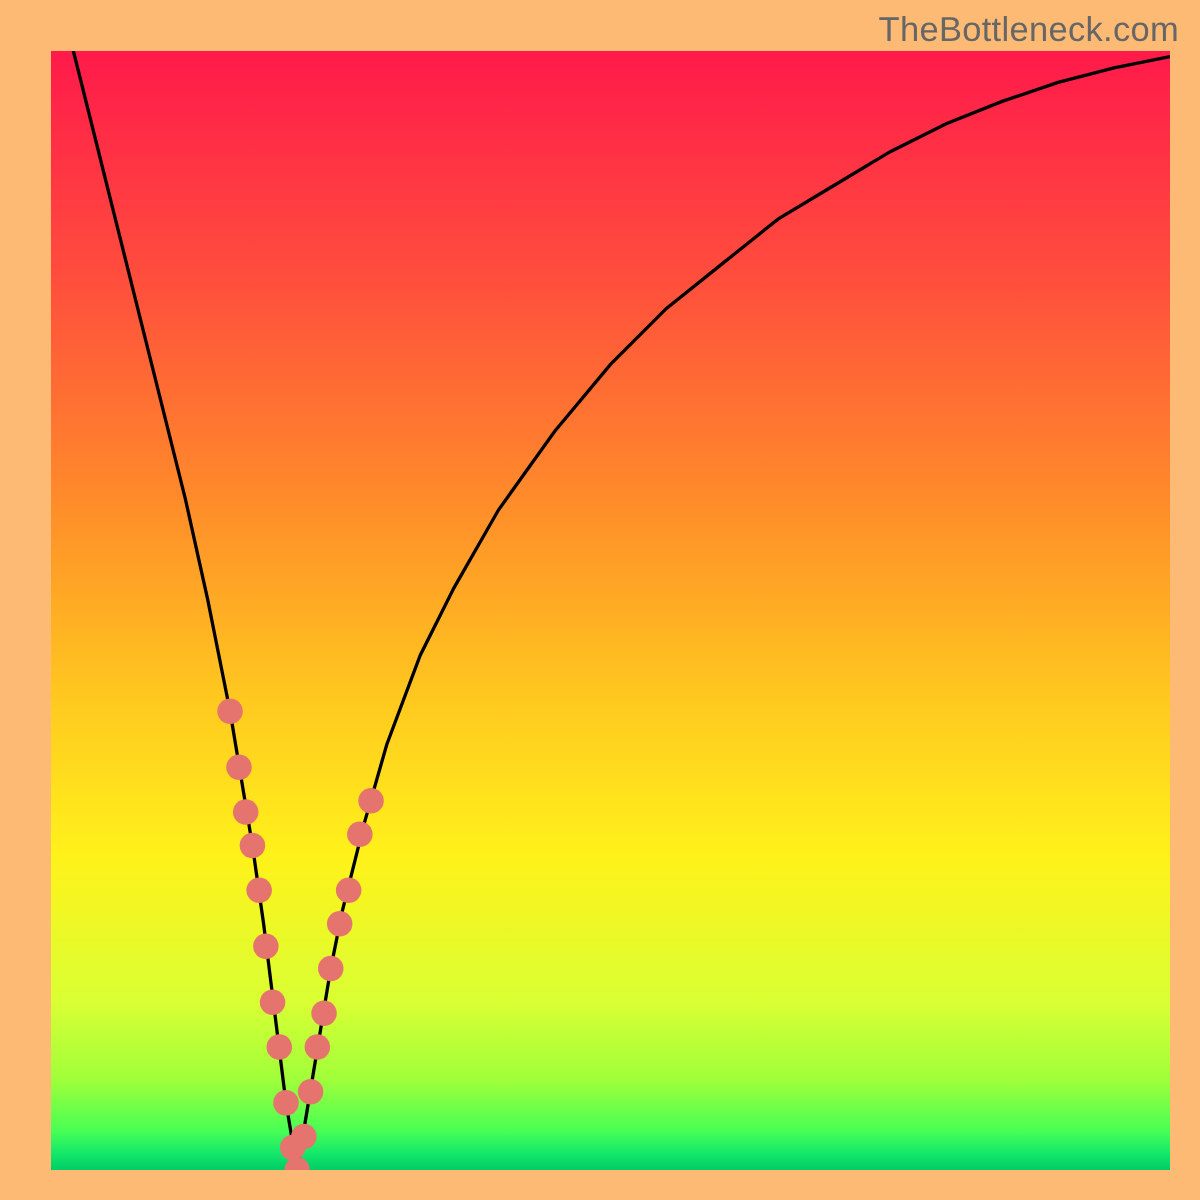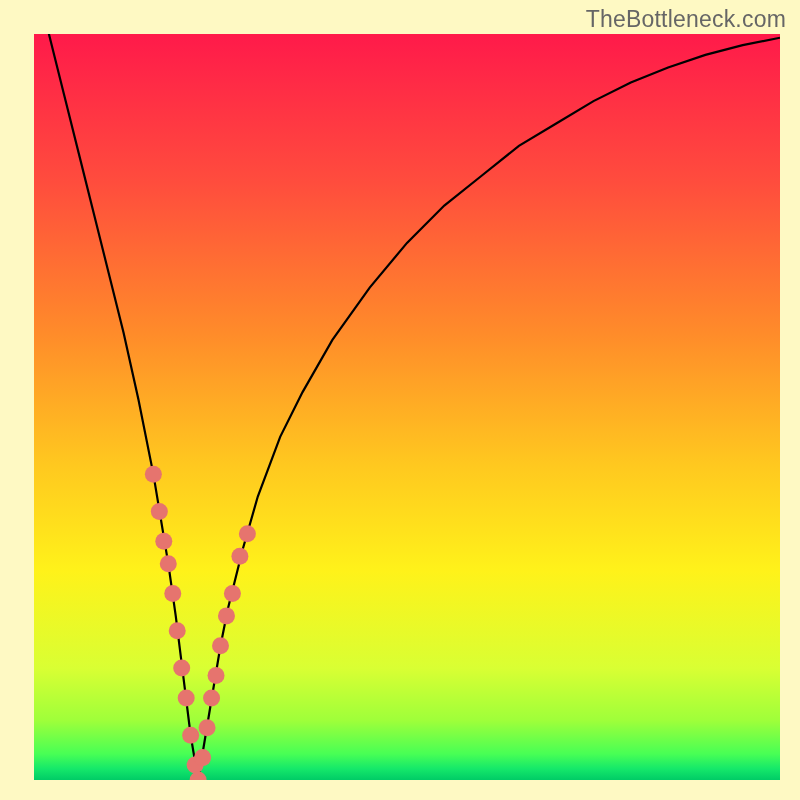--- a/index.html
+++ b/index.html
@@ -10,21 +10,21 @@
     background: #000;
     overflow: hidden;
     font-family: Arial, Helvetica, sans-serif;
   }
   .frame {
     position: absolute;
     left: 0;
     top: 0;
     width: 800px;
     height: 800px;
-    background: #fef9c3;
+    background: #fdba74;
   }
   .plot-area {
     position: absolute;
     left: 34px;
     top: 34px;
     width: 746px;
     height: 746px;
     overflow: hidden;
   }
   .gradient {

